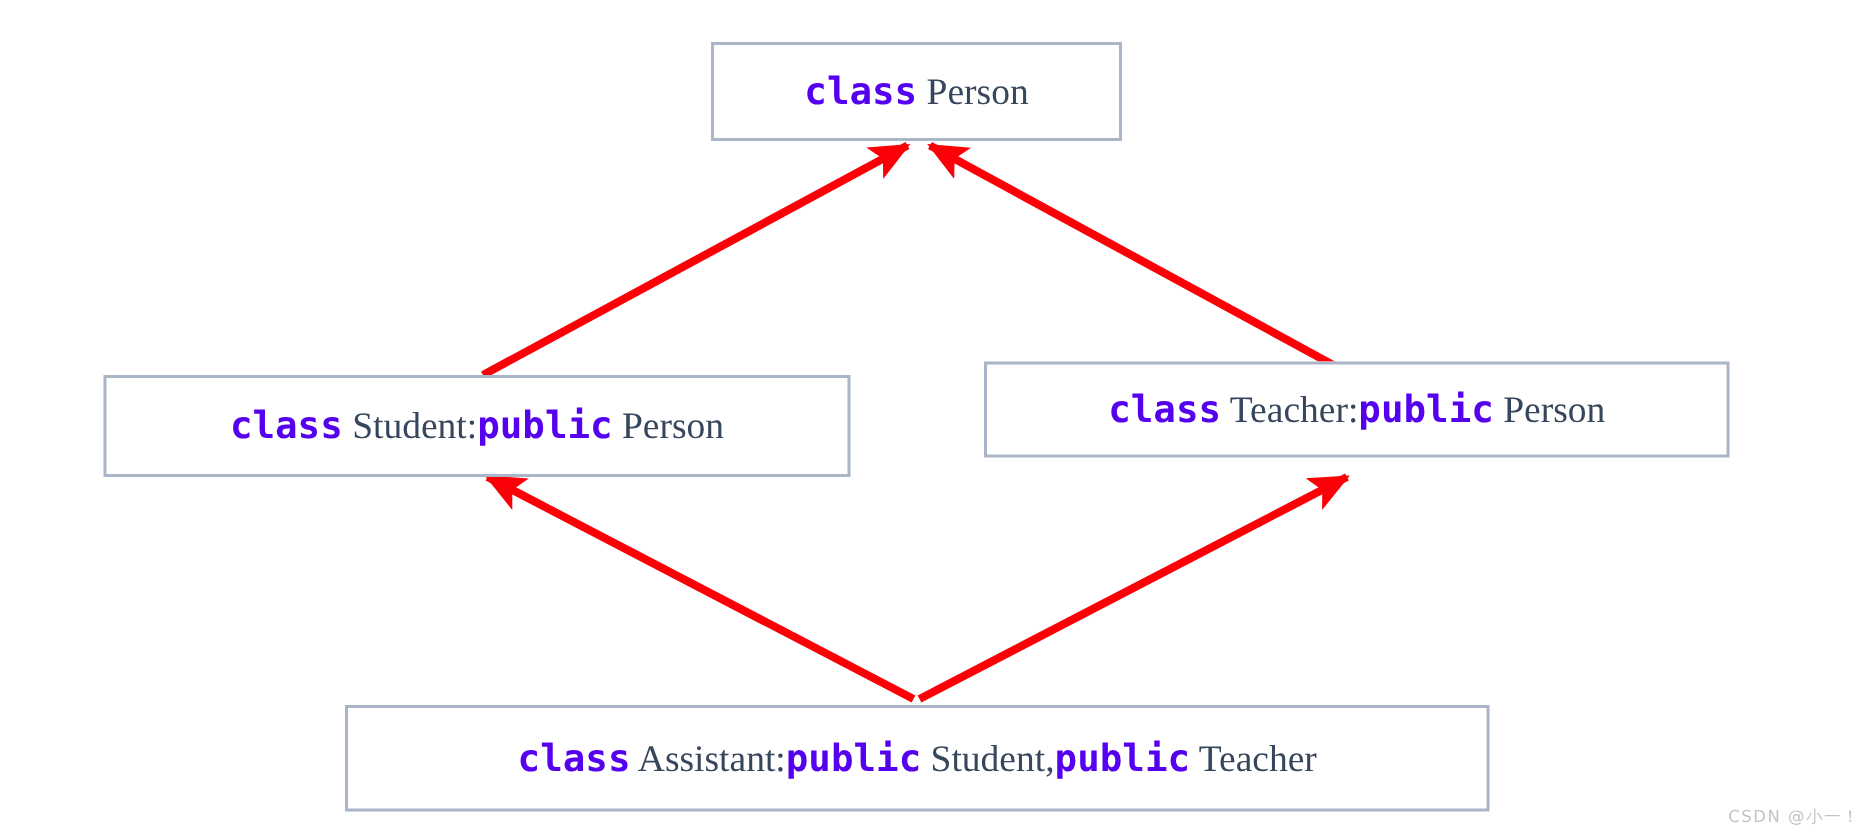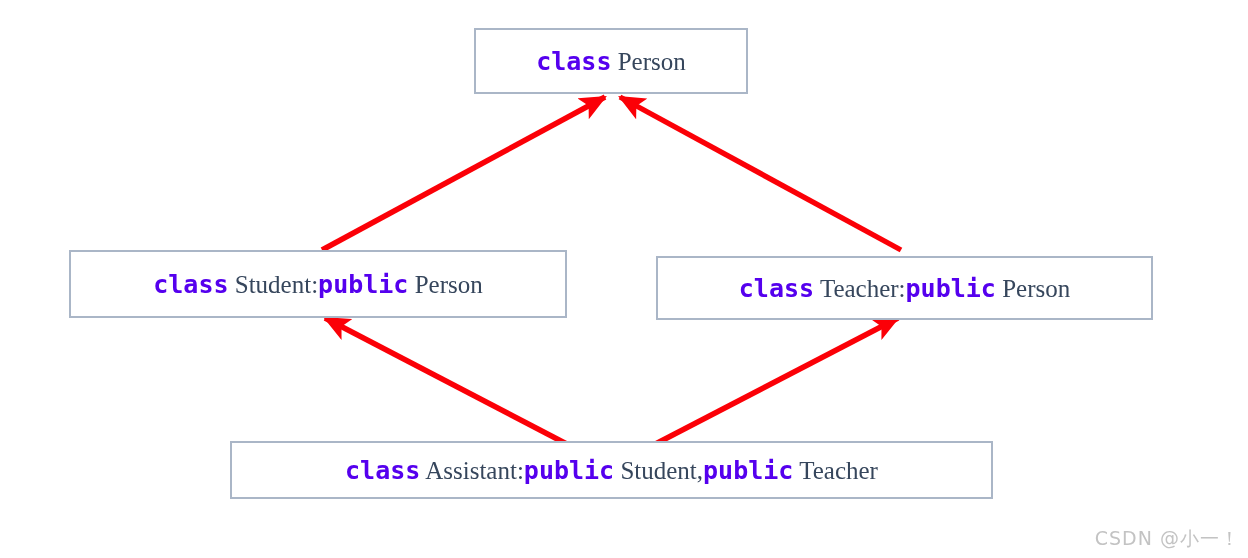--- a/index.html
+++ b/index.html
@@ -54,36 +54,36 @@
     height: 66px;
   }
   #box-student {
     left: 69px;
     top: 250px;
     width: 498px;
     height: 68px;
   }
   #box-teacher {
     left: 656px;
-    top: 256px;
+    top: 241px;
     width: 497px;
     height: 64px;
   }
   #box-assistant {
     left: 230px;
-    top: 441px;
+    top: 470px;
     width: 763px;
-    height: 58px;
+    height: 71px;
   }
   #watermark {
     position: absolute;
     right: 8px;
     bottom: 6px;
     font-family: "DejaVu Sans", "Liberation Sans", sans-serif;
-    font-size: 19px;
+    font-size: 11px;
     color: #c3c3c3;
     letter-spacing: 1px;
     z-index: 4;
     user-select: none;
   }
 </style>
 </head>
 <body>
 
 <div id="canvas">

